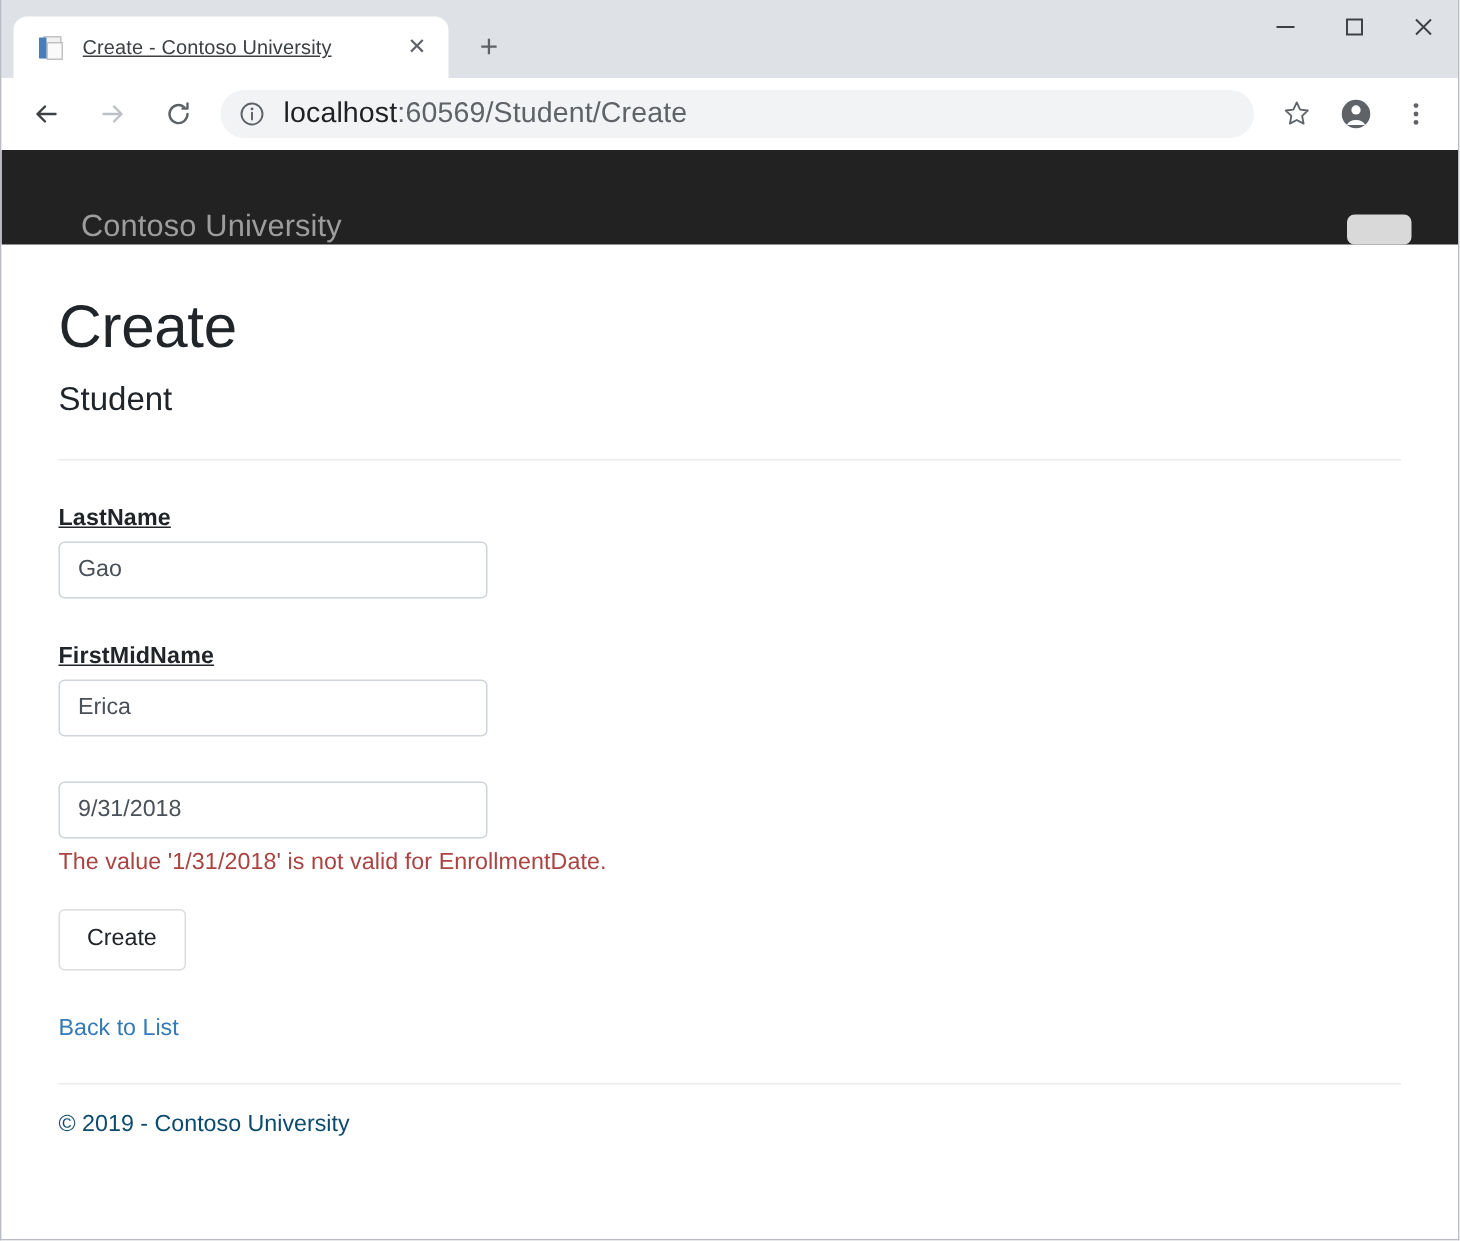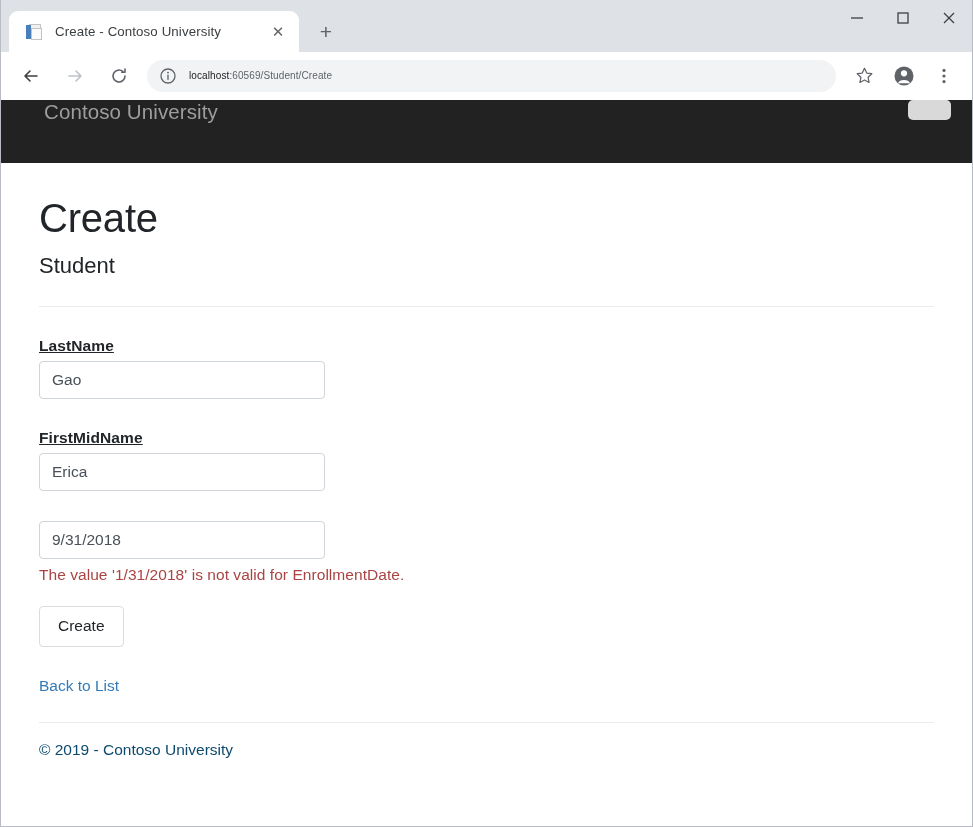--- a/index.html
+++ b/index.html
@@ -69,20 +69,21 @@
     width: 5px; height: 14px;
     background: #4a7ebb;
   }
   .tab-title {
     font-size: 13.3px;
     color: #3c4043;
     white-space: nowrap;
     overflow: hidden;
     flex: 1;
     letter-spacing: 0.1px;
+    text-decoration: underline;
   }
   .tab-close {
     width: 22px; height: 22px;
     flex: none;
     display: flex; align-items: center; justify-content: center;
     color: #5f6368;
     font-size: 15px;
     line-height: 1;
   }
   .newtab {
@@ -136,21 +137,21 @@
     margin: 0 8px 0 6px;
     min-width: 0;
   }
   .omnibox .info {
     width: 18px; height: 18px;
     flex: none;
     margin-right: 12px;
     color: #5f6368;
   }
   .url {
-    font-size: 10px;
+    font-size: 19px;
     color: #202124;
     white-space: nowrap;
     overflow: hidden;
     letter-spacing: 0.1px;
   }
   .url .dim { color: #5f6368; }
   .tb-right {
     display: flex;
     align-items: center;
   }
@@ -166,22 +167,22 @@
     flex: 1;
     background: #ffffff;
     overflow: hidden;
     position: relative;
   }
 
   .navbar {
     background: #222222;
     height: 63px;
     display: flex;
-    align-items: flex-start;
-    padding: 0 5px;
+    align-items: flex-end;
+    padding: 0 15px;
   }
   .navbar-brand {
     color: #9d9d9d;
     font-size: 20.5px;
     padding-left: 38px;
     letter-spacing: 0.1px;
   }
   .navbar-toggler {
     margin-left: auto;
     margin-right: 16px;

